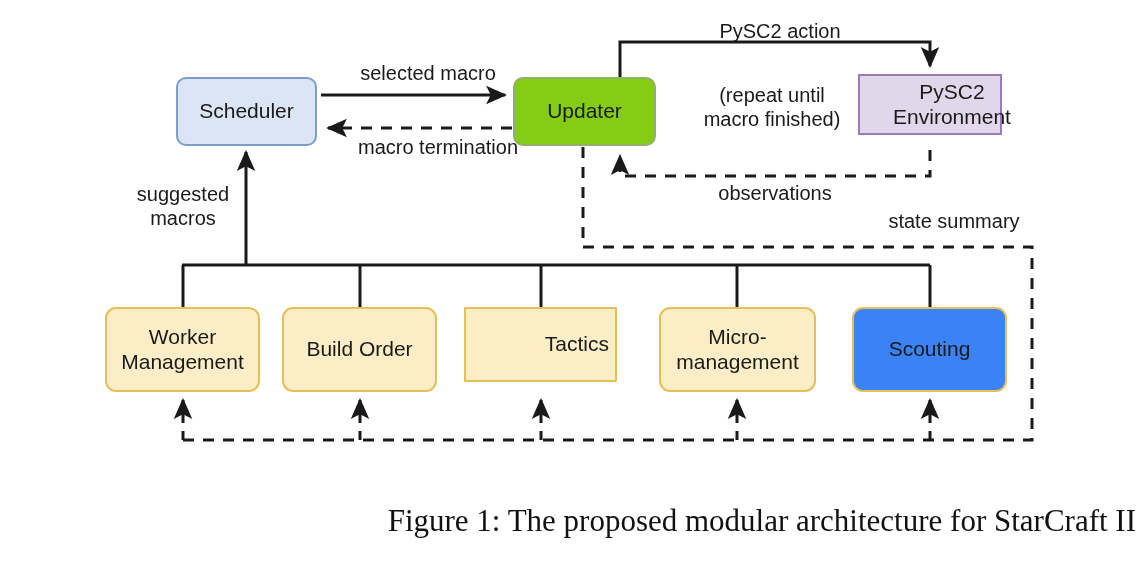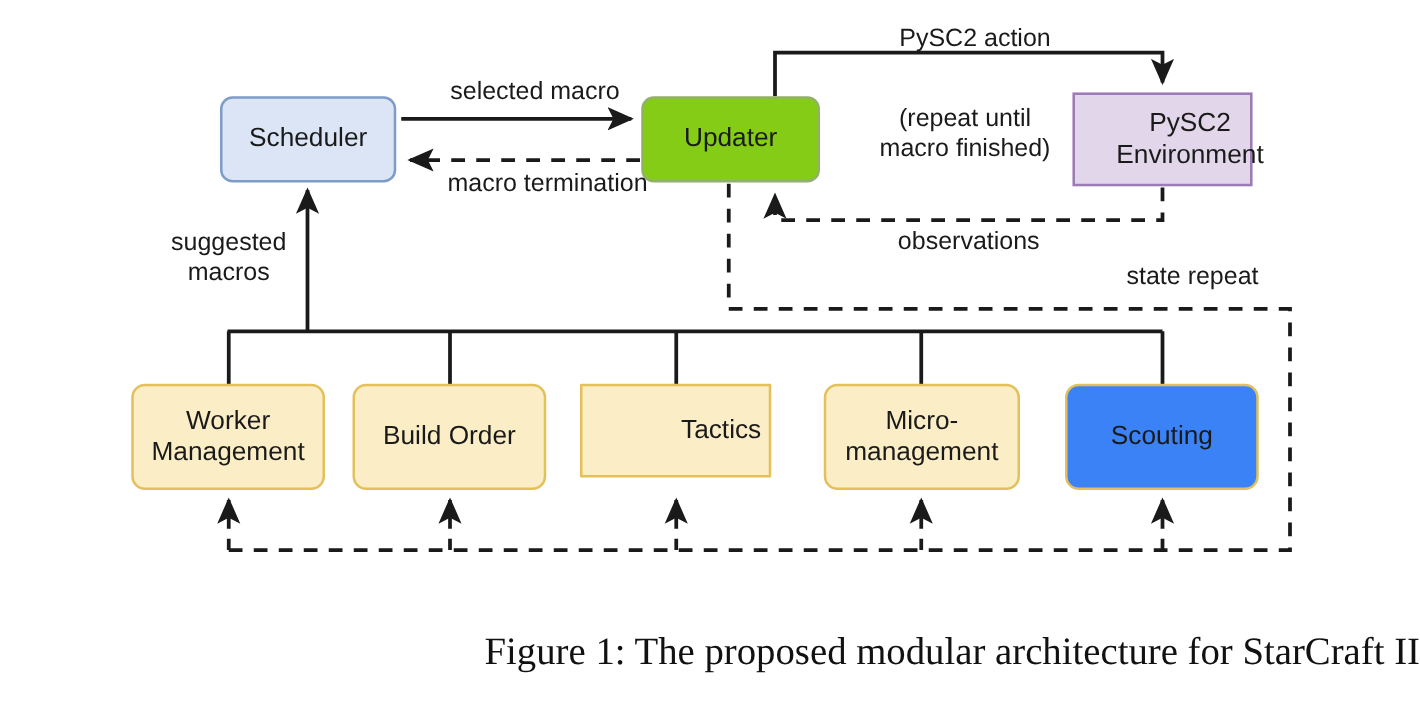--- a/index.html
+++ b/index.html
@@ -106,21 +106,21 @@
   <div class="node-box" style="left:176px; top:77px; width:141px; height:69px; border-radius:10px;
               background:#dbe5f5; border-color:#7e9cc8;">
     <span class="node-label">Scheduler</span>
   </div>
 
   <div class="node-box" style="left:513px; top:77px; width:143px; height:69px; border-radius:10px;
               background:#84cc16; border-color:#93b06a;">
     <span class="node-label">Updater</span>
   </div>
 
-  <div class="node-box" style="left:858px; top:74px; width:144px; height:75px; border-radius:0px;
+  <div class="node-box" style="left:858px; top:74px; width:144px; height:61px; border-radius:0px;
               background:#e2d7ea; border-color:#9c7cb5;padding-left:44px;">
     <span class="node-label">PySC2
 Environment</span>
   </div>
 
   <div class="node-box" style="left:105px; top:307px; width:155px; height:85px; border-radius:11px;
               background:#fbeec6; border-color:#e3c05a;">
     <span class="node-label">Worker
 Management</span>
   </div>
@@ -150,20 +150,20 @@
 
   <div class="edge-label" style="left:328px; top:136px; width:220px;">macro termination</div>
 
   <div class="edge-label" style="left:690px; top:20px; width:180px;">PySC2 action</div>
 
   <div class="edge-label" style="left:682px; top:84px; width:180px;">(repeat until
 macro finished)</div>
 
   <div class="edge-label" style="left:700px; top:182px; width:150px;">observations</div>
 
-  <div class="edge-label" style="left:874px; top:210px; width:160px;">state repeat</div>
+  <div class="edge-label" style="left:874px; top:210px; width:160px;">state summary</div>
 
   <div class="edge-label" style="left:118px; top:183px; width:130px;">suggested
 macros</div>
 
   <div class="caption" style="top:503px;">Figure 1: The proposed modular architecture for StarCraft II</div>
 
 </div>
 
 </body></html>

